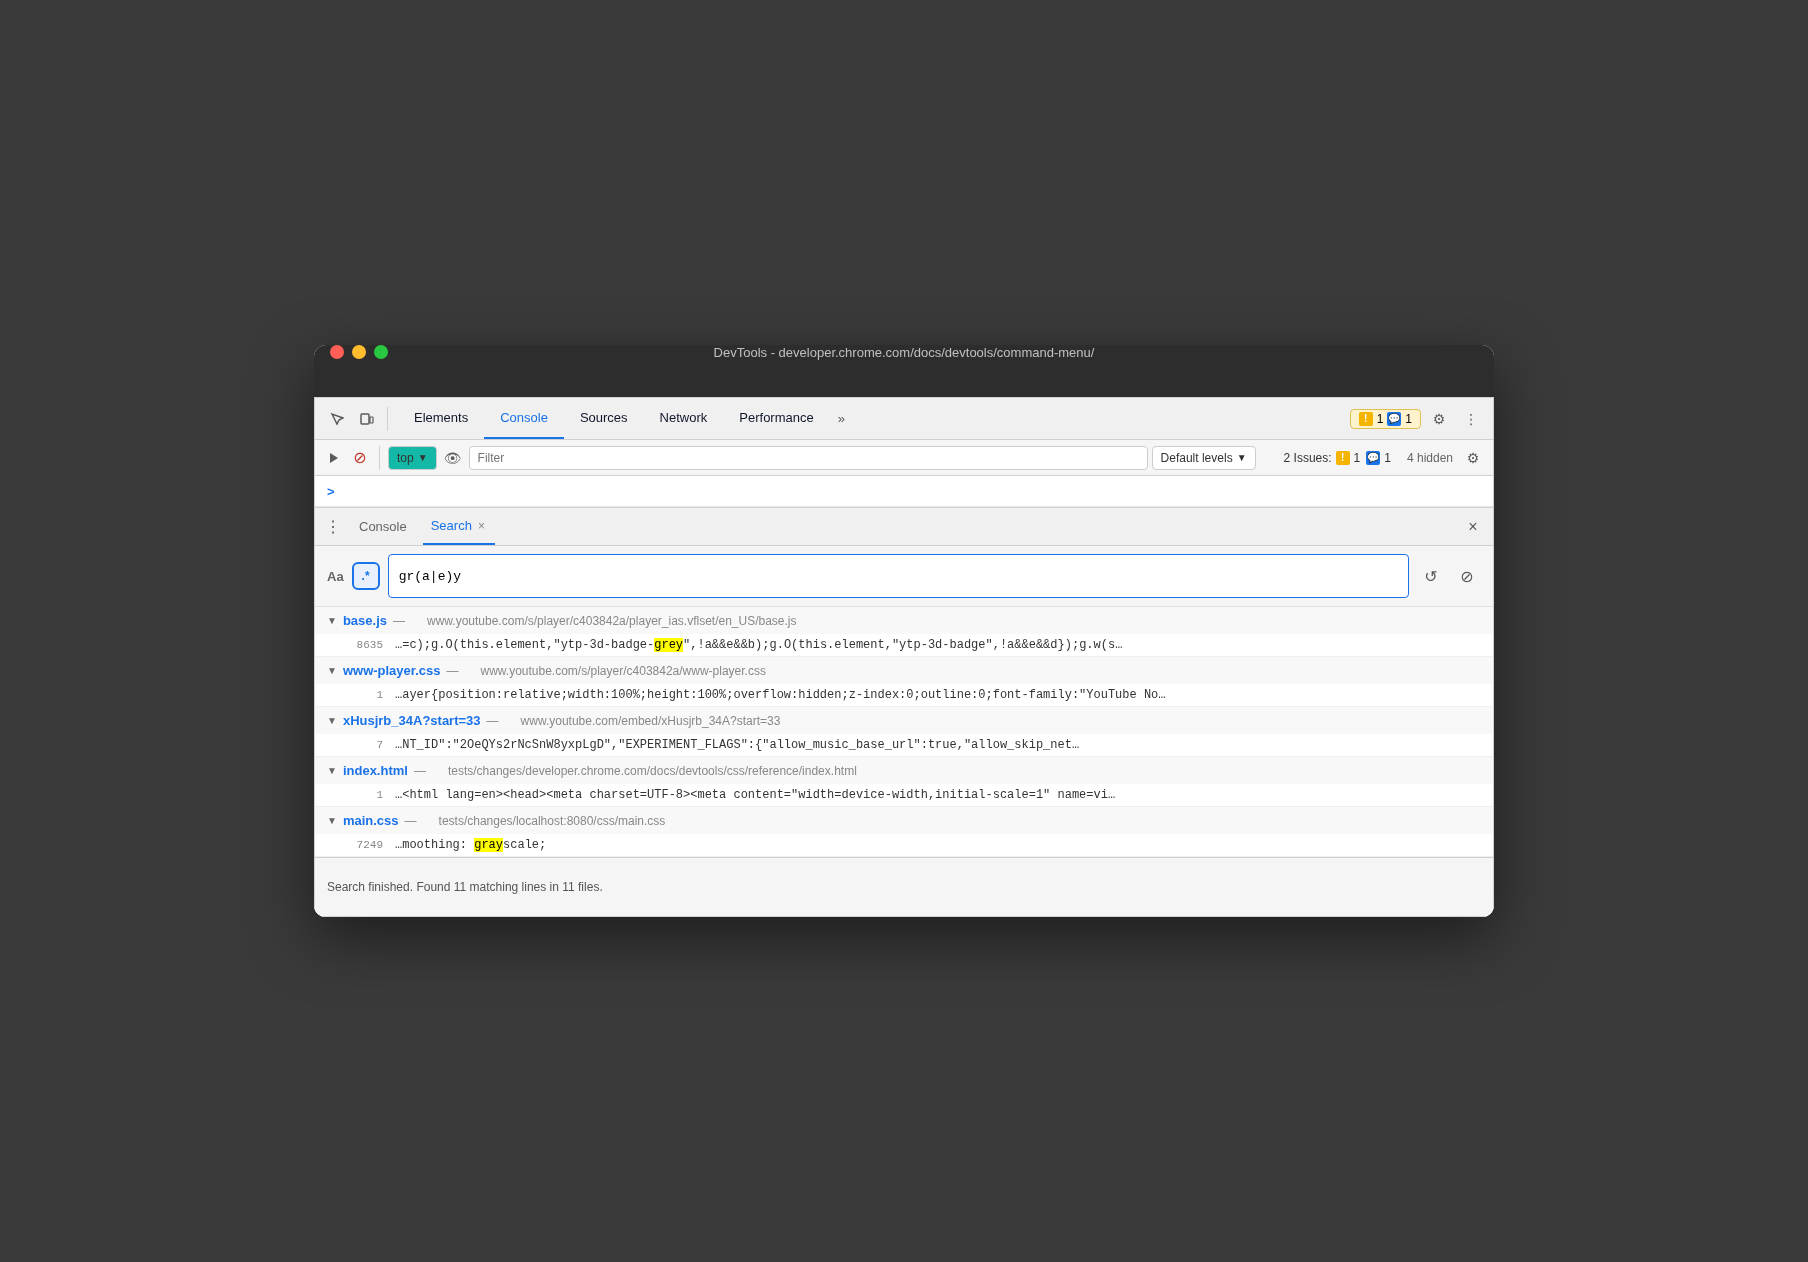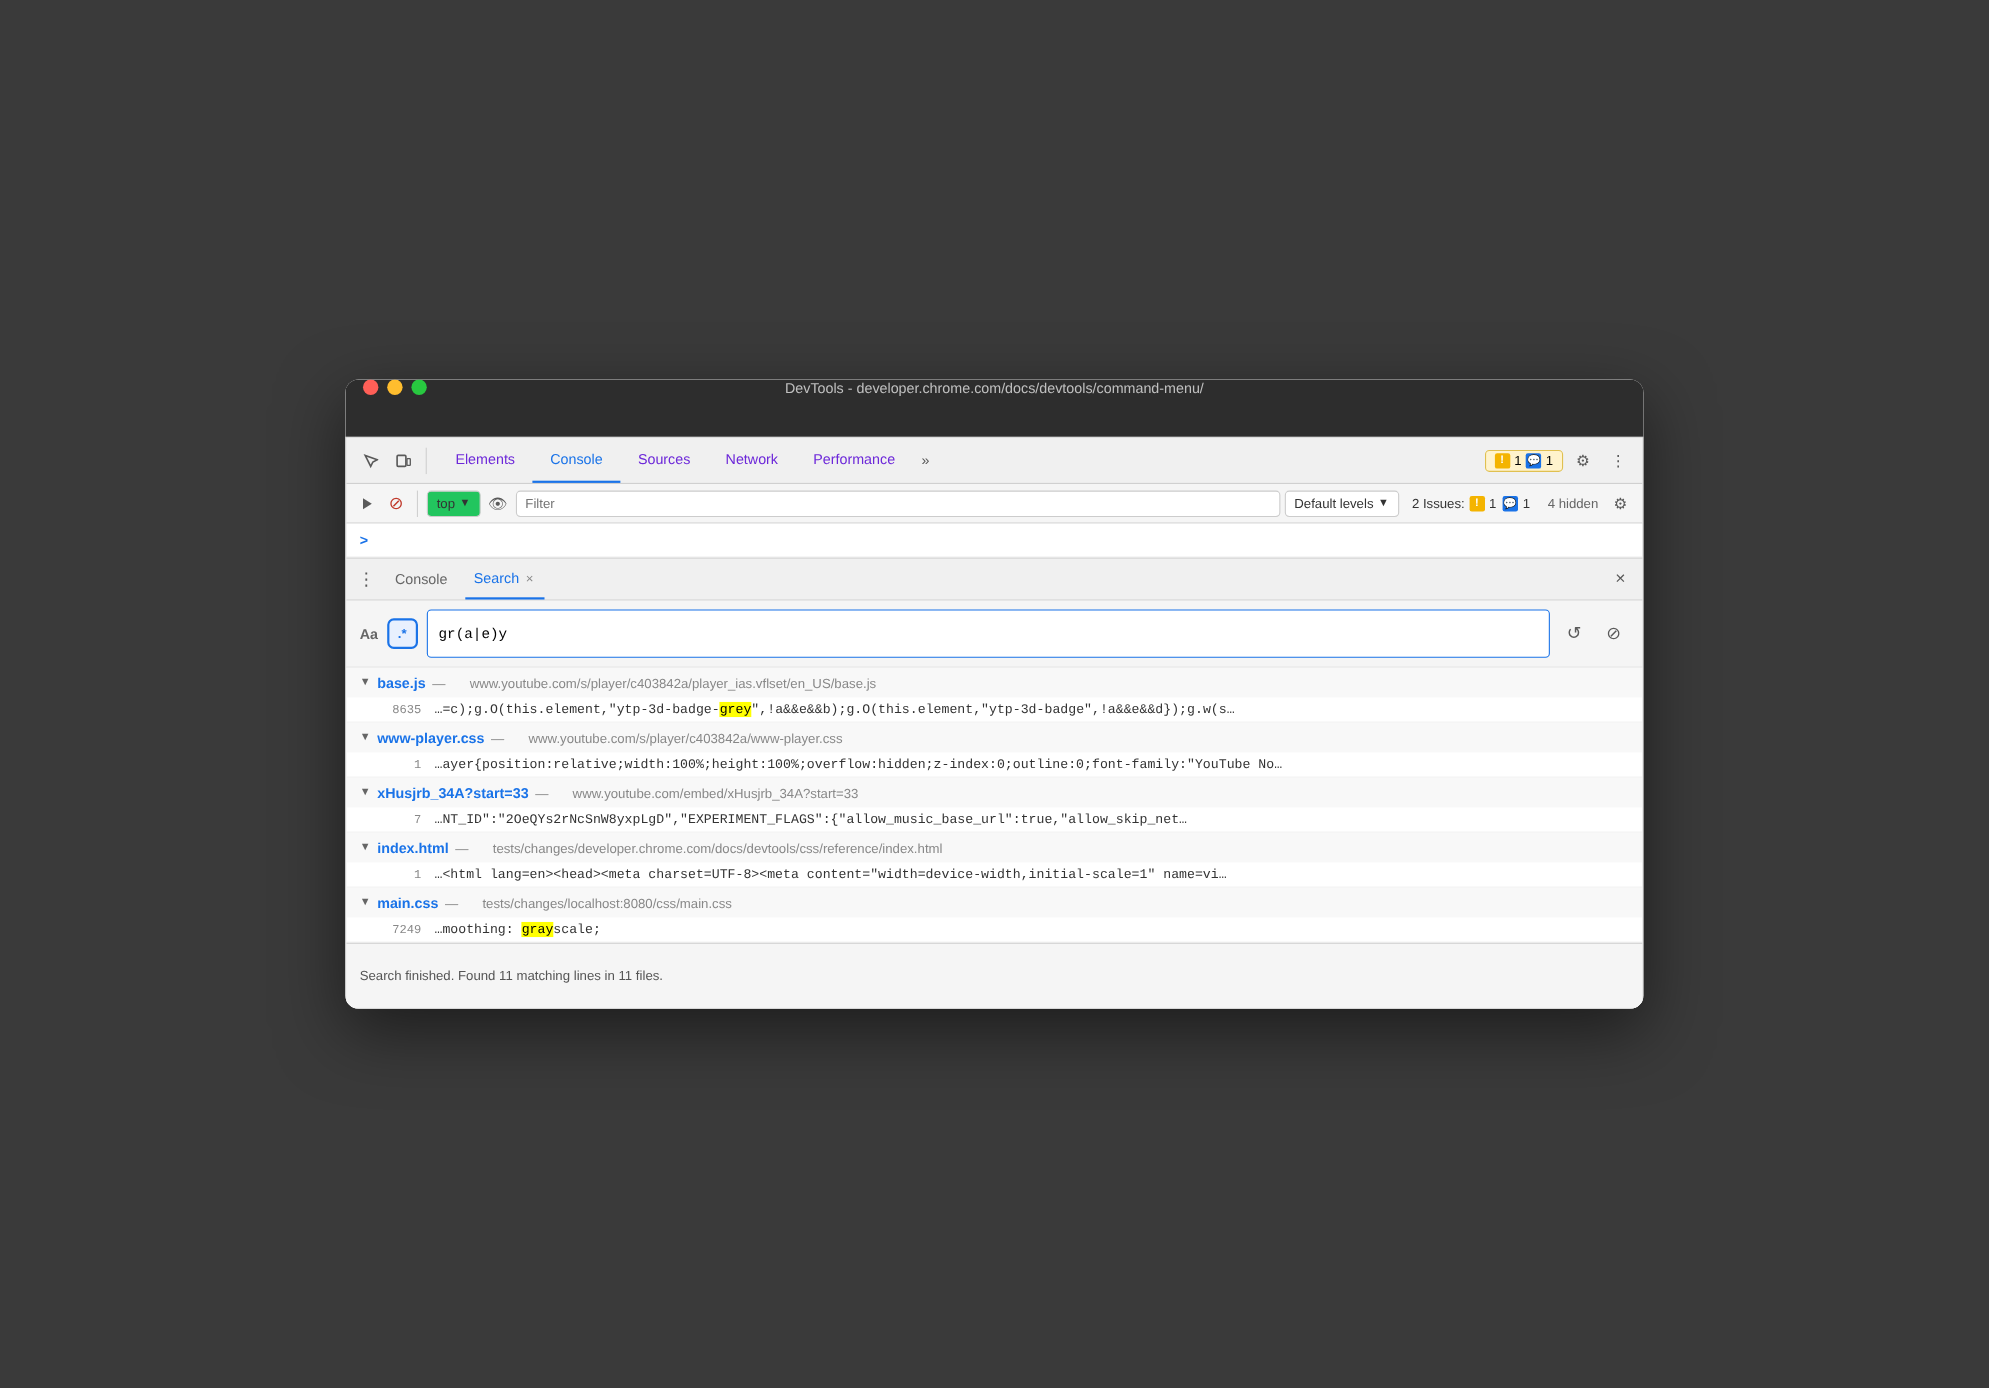--- a/index.html
+++ b/index.html
@@ -95,21 +95,21 @@
       flex: 1;
       height: 100%;
       padding-left: 4px;
     }
     .tab {
       padding: 0 16px;
       height: 100%;
       display: flex;
       align-items: center;
       font-size: 13px;
-      color: #6d28d9;
+      color: #0f172a;
       cursor: pointer;
       border-bottom: 2px solid transparent;
       white-space: nowrap;
     }
     .tab.active {
       color: #1a73e8;
       border-bottom: 2px solid #1a73e8;
     }
     .tab-more {
       padding: 0 8px;
@@ -195,21 +195,21 @@
       color: #c0392b;
       font-size: 16px;
     }
     .top-selector {
       display: flex;
       align-items: center;
       gap: 2px;
       padding: 2px 8px;
       border: 1px solid #ccc;
       border-radius: 4px;
-      background: #22c55e;
+      background: #14b8a6;
       font-size: 12px;
       cursor: pointer;
       color: #333;
       height: 24px;
     }
     .eye-btn {
       width: 24px;
       height: 24px;
       border: none;
       background: none;
@@ -244,20 +244,21 @@
       height: 24px;
     }
     .issues-count {
       display: flex;
       align-items: center;
       gap: 4px;
       padding: 2px 8px;
       font-size: 12px;
       color: #333;
       cursor: pointer;
+      margin-left: 16px;
     }
     .hidden-count {
       font-size: 12px;
       color: #666;
       padding: 0 4px;
     }
     .settings-btn-small {
       width: 24px;
       height: 24px;
       border: none;

